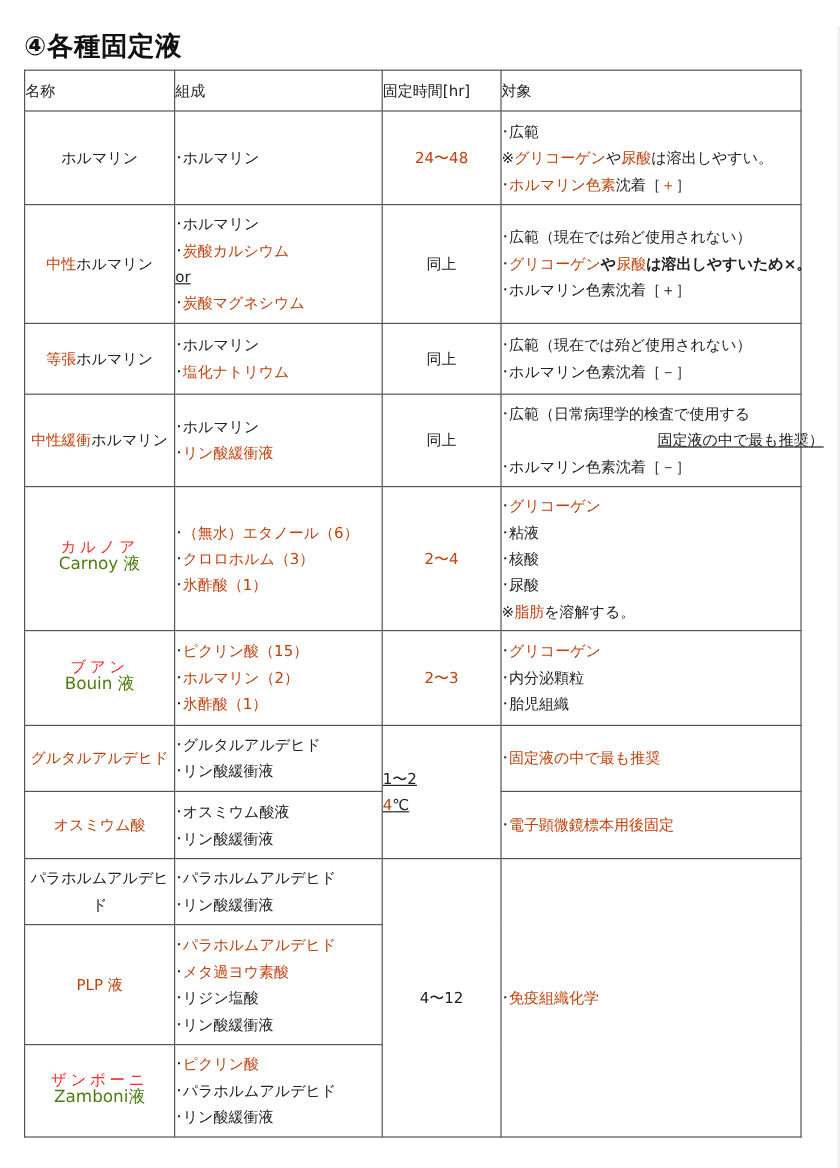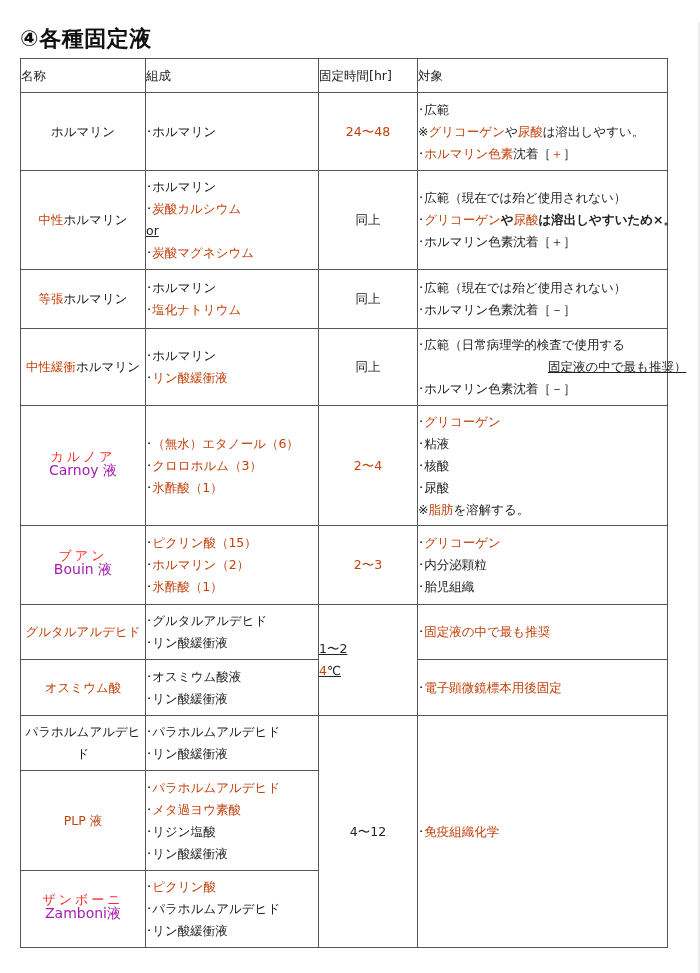--- a/index.html
+++ b/index.html
@@ -13,21 +13,21 @@
   td.name { text-align:center;margin-top:16px; }
   td.time { text-align:center; font-size:13px; }
   td.comp, td.target { text-align:left; padding-left:6px; }
   .line { display:block; white-space:nowrap; }
   .line.center { text-align:left;text-decoration:underline; }
   .line.indent { padding-left:130px;text-decoration:underline; }
   .red { color:#c2410c; }
   .bold { font-weight:bold; }
   .ruby-wrap { display:inline-block; text-align:center; line-height:1; }
   .ruby-text { display:block; font-size:13px; letter-spacing:3px; color:#ff2a2a; }
-  .ruby-base { display:block; font-size:14px; color:#a21caf; }
+  .ruby-base { display:block; font-size:14px; color:#4d7c0f; }
 </style>
 </head>
 <body>
 
 <div class="title">④各種固定液</div>
 <div class="scroll-edge"></div>
 
 <table class="fix">
   <colgroup>
       <col style="width:125px">

